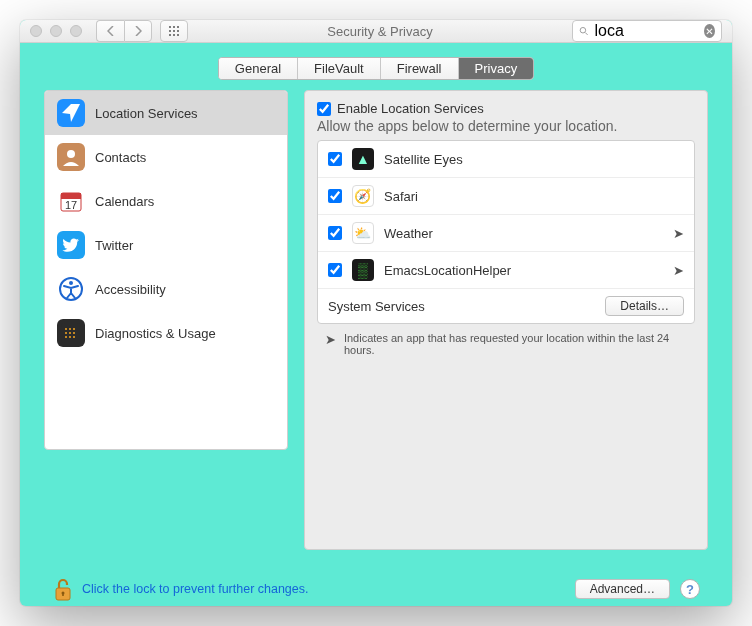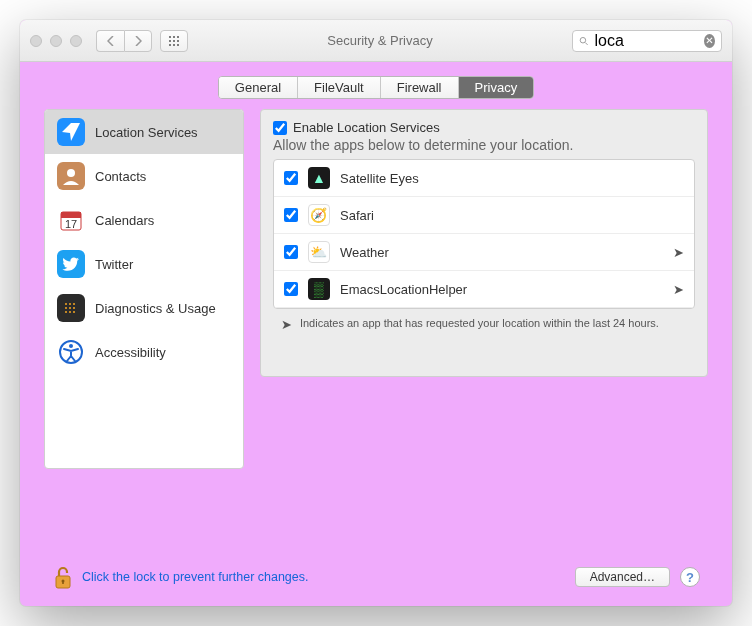--- a/index.html
+++ b/index.html
@@ -7,21 +7,21 @@
     margin: 0;
     padding: 20px;
     background: #fff;
     font-family: -apple-system, "Helvetica Neue", Helvetica, Arial, sans-serif;
     font-size: 13px;
     color: #333;
   }
   .window {
     width: 712px;
     height: 586px;
-    background: #f0abfc;
+    background: #5eead4;
     border-radius: 6px;
     box-shadow: 0 20px 60px rgba(0,0,0,0.35), 0 0 0 1px rgba(0,0,0,0.05);
     display: flex;
     flex-direction: column;
     overflow: hidden;
   }
   .titlebar {
     height: 42px;
     background: linear-gradient(#f6f6f6, #e8e8e8);
     border-bottom: 1px solid #d0d0d0;
@@ -55,28 +55,28 @@
 
   .tabbar { display:flex; justify-content:center; padding: 14px 0 10px; }
   .tabs { display:flex; border:1px solid #b8b8b8; border-radius:4px; overflow:hidden; background:#fff; }
   .tab { padding: 3px 16px; font-size:13px; color:#333; border-right:1px solid #c8c8c8; background:linear-gradient(#fdfdfd,#f1f1f1); }
   .tab:last-child { border-right:none; }
   .tab.active { background: linear-gradient(#6e6e6e,#6e6e6e); color:#fff; }
 
   .content { flex:1; padding: 0 24px 12px; display:flex; flex-direction:column; }
   .panels { display:flex; gap:16px; }
   .sidebar {
-    width: 200px; height: 360px; background:#fff; border:1px solid #cfcfcf; border-radius:4px; overflow:hidden;
+    width: 244px; height: 360px; background:#fff; border:1px solid #cfcfcf; border-radius:4px; overflow:hidden;
   }
   .side-item { display:flex; align-items:center; gap:10px; padding:8px 12px; font-size:13px; color:#333; }
   .side-item.selected { background:#d9d9d9; }
   .side-icon { width:28px; height:28px; border-radius:6px; display:flex; align-items:center; justify-content:center; font-size:16px; color:#fff; flex-shrink:0; }
 
   .main {
-    flex:1; height:268px; border:1px solid #cfcfcf; border-radius:4px; background:#ececec;
+    flex:1; height:460px; border:1px solid #cfcfcf; border-radius:4px; background:#ececec;
     padding: 10px 12px; display:flex; flex-direction:column;
   }
   .enable-row { display:flex; align-items:center; gap:6px; }
   .enable-sub { font-size:14px; color:#666; margin: 2px 0 6px 0; }
   .app-list { background:#fff; border:1px solid #cfcfcf; border-radius:4px; overflow:hidden; }
   .app-row { display:flex; align-items:center; gap:10px; padding: 7px 10px; border-bottom:1px solid #ededed; }
   .app-row:last-of-type { border-bottom:1px solid #ededed; }
   .app-icon { width:22px; height:22px; border-radius:4px; display:flex; align-items:center; justify-content:center; font-size:14px; flex-shrink:0; }
   .arrow { color:#555; font-size:13px; }
   .sys-row { display:flex; align-items:center; justify-content:space-between; padding: 7px 10px; }
@@ -192,48 +192,48 @@
               <svg width="28" height="28" viewBox="0 0 28 28">
                 <rect width="28" height="28" rx="6" fill="#1da1f2"></rect>
                 <path d="M22 9c-.6.3-1.3.5-2 .6.7-.4 1.2-1.1 1.5-1.9-.7.4-1.4.7-2.2.8-.6-.7-1.5-1.1-2.5-1.1-1.9 0-3.4 1.5-3.4 3.4 0 .3 0 .5.1.8-2.8-.1-5.3-1.5-7-3.5-.3.5-.5 1.1-.5 1.7 0 1.2.6 2.2 1.5 2.8-.6 0-1.1-.2-1.5-.4 0 1.6 1.2 3 2.7 3.3-.3.1-.6.1-.9.1-.2 0-.4 0-.6-.1.4 1.3 1.7 2.3 3.2 2.3-1.2.9-2.6 1.5-4.2 1.5h-.8c1.5 1 3.3 1.5 5.2 1.5 6.2 0 9.6-5.1 9.6-9.6v-.4c.7-.5 1.3-1.1 1.8-1.8z" fill="#fff"></path>
               </svg>
             </div>
             <span>Twitter</span>
           </div>
           <div class="side-item">
             <div class="side-icon">
               <svg width="28" height="28" viewBox="0 0 28 28">
+                <rect width="28" height="28" rx="6" fill="#ffffff"></rect>
+                <circle cx="14" cy="14" r="11" fill="#fff" stroke="#1e66d0" stroke-width="2"></circle>
+                <circle cx="14" cy="8" r="2" fill="#1e66d0"></circle>
+                <path d="M7 11 L14 13 L21 11 M14 13 V18 M14 18 L10 23 M14 18 L18 23" stroke="#1e66d0" stroke-width="2" fill="none" stroke-linecap="round"></path>
+              </svg>
+            </div>
+            <span>Accessibility</span>
+          </div>
+          <div class="side-item">
+            <div class="side-icon">
+              <svg width="28" height="28" viewBox="0 0 28 28">
                 <rect width="28" height="28" rx="6" fill="#2b2b2b"></rect>
                 <rect x="4" y="4" width="20" height="20" rx="4" fill="#2b2b2b"></rect>
                 <g fill="#f5a623">
                   <circle cx="9" cy="10" r="1"></circle>
                   <circle cx="13" cy="10" r="1"></circle>
                   <circle cx="17" cy="10" r="1"></circle>
                   <circle cx="9" cy="14" r="1"></circle>
                   <circle cx="13" cy="14" r="1"></circle>
                   <circle cx="17" cy="14" r="1"></circle>
                   <circle cx="9" cy="18" r="1"></circle>
                   <circle cx="13" cy="18" r="1"></circle>
                   <circle cx="17" cy="18" r="1"></circle>
                 </g>
               </svg>
             </div>
             <span>Diagnostics &amp; Usage</span>
           </div>
-          <div class="side-item">
-            <div class="side-icon">
-              <svg width="28" height="28" viewBox="0 0 28 28">
-                <rect width="28" height="28" rx="6" fill="#ffffff"></rect>
-                <circle cx="14" cy="14" r="11" fill="#fff" stroke="#1e66d0" stroke-width="2"></circle>
-                <circle cx="14" cy="8" r="2" fill="#1e66d0"></circle>
-                <path d="M7 11 L14 13 L21 11 M14 13 V18 M14 18 L10 23 M14 18 L18 23" stroke="#1e66d0" stroke-width="2" fill="none" stroke-linecap="round"></path>
-              </svg>
-            </div>
-            <span>Accessibility</span>
-          </div>
         </div>
 
       <div class="main">
         <div class="enable-row">
           <input type="checkbox" id="enablecb" checked="" style="">
           <span>Enable Location Services</span>
         </div>
         <div class="enable-sub">Allow the apps below to determine your location.</div>
 
         <div class="app-list" id="applist">
@@ -255,20 +255,24 @@
               <span>Weather</span>
               <div class="spacer"></div>
               <span class="arrow">➤</span>
             </div>
             <div class="app-row">
               <input type="checkbox" checked="" style="">
               <div class="app-icon" style="background: rgb(26, 26, 26); border: none; color: rgb(63, 191, 63);">▒</div>
               <span>EmacsLocationHelper</span>
               <div class="spacer"></div>
               <span class="arrow">➤</span>
+            </div>
+            <div class="sys-row">
+              <span>System Services</span>
+              <button class="btn">Details…</button>
             </div>
           </div>
 
         <div class="note-row">
           <span class="arrow">➤</span>
           <span>Indicates an app that has requested your location within the last 24 hours.</span>
         </div>
       </div>
     </div>
   </div>

